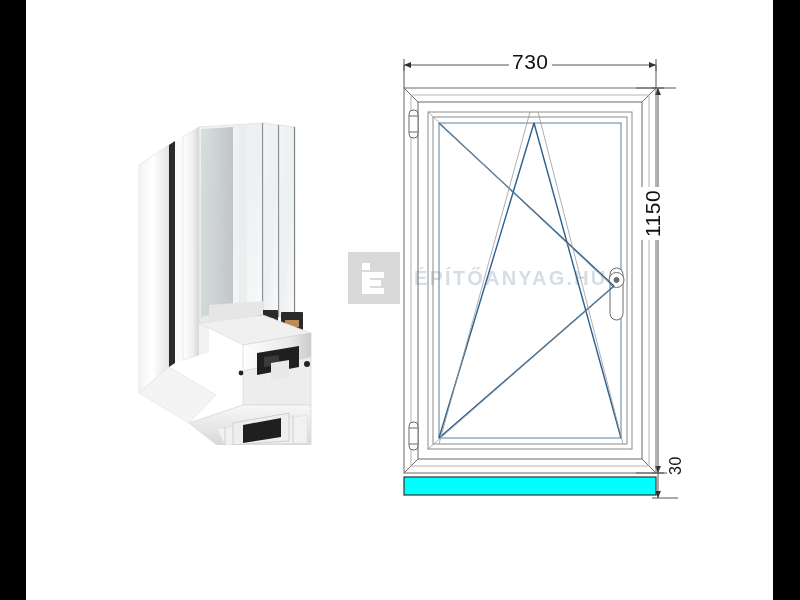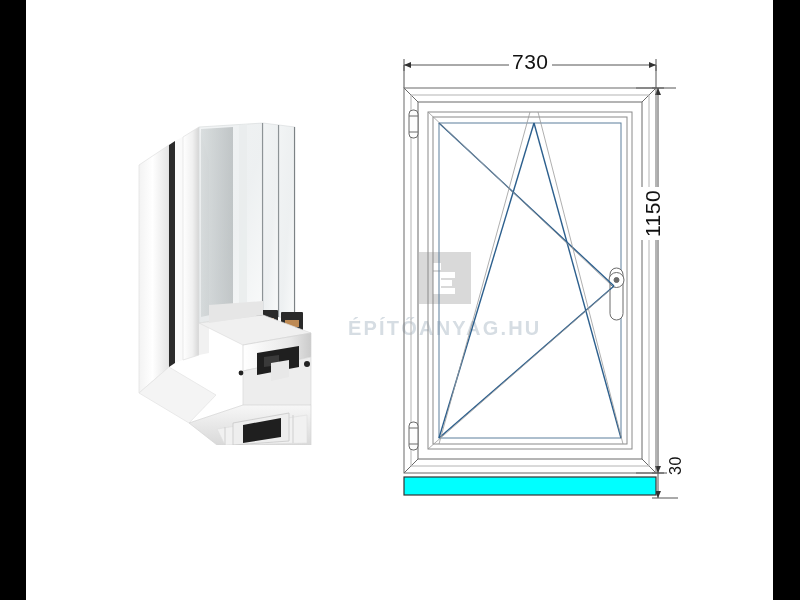--- a/index.html
+++ b/index.html
@@ -44,21 +44,20 @@
 
   
   #watermark {
     position: absolute;
     left: 322px;
     top: 252px;
     display: flex;
     align-items: center;
     gap: 14px;
     pointer-events: none;
-    flex-direction: column;
   }
   #wm-logo {
     width: 52px;
     height: 52px;
     background: #d9d9d9;
     position: relative;
     flex: none;
   }
   #wm-logo .e-dot  { position: absolute; left: 14px; top: 11px;  width: 8px;  height: 7px; background: #fff; }
   #wm-logo .e-stem { position: absolute; left: 14px; top: 20px;  width: 8px;  height: 22px; background: #fff; }

